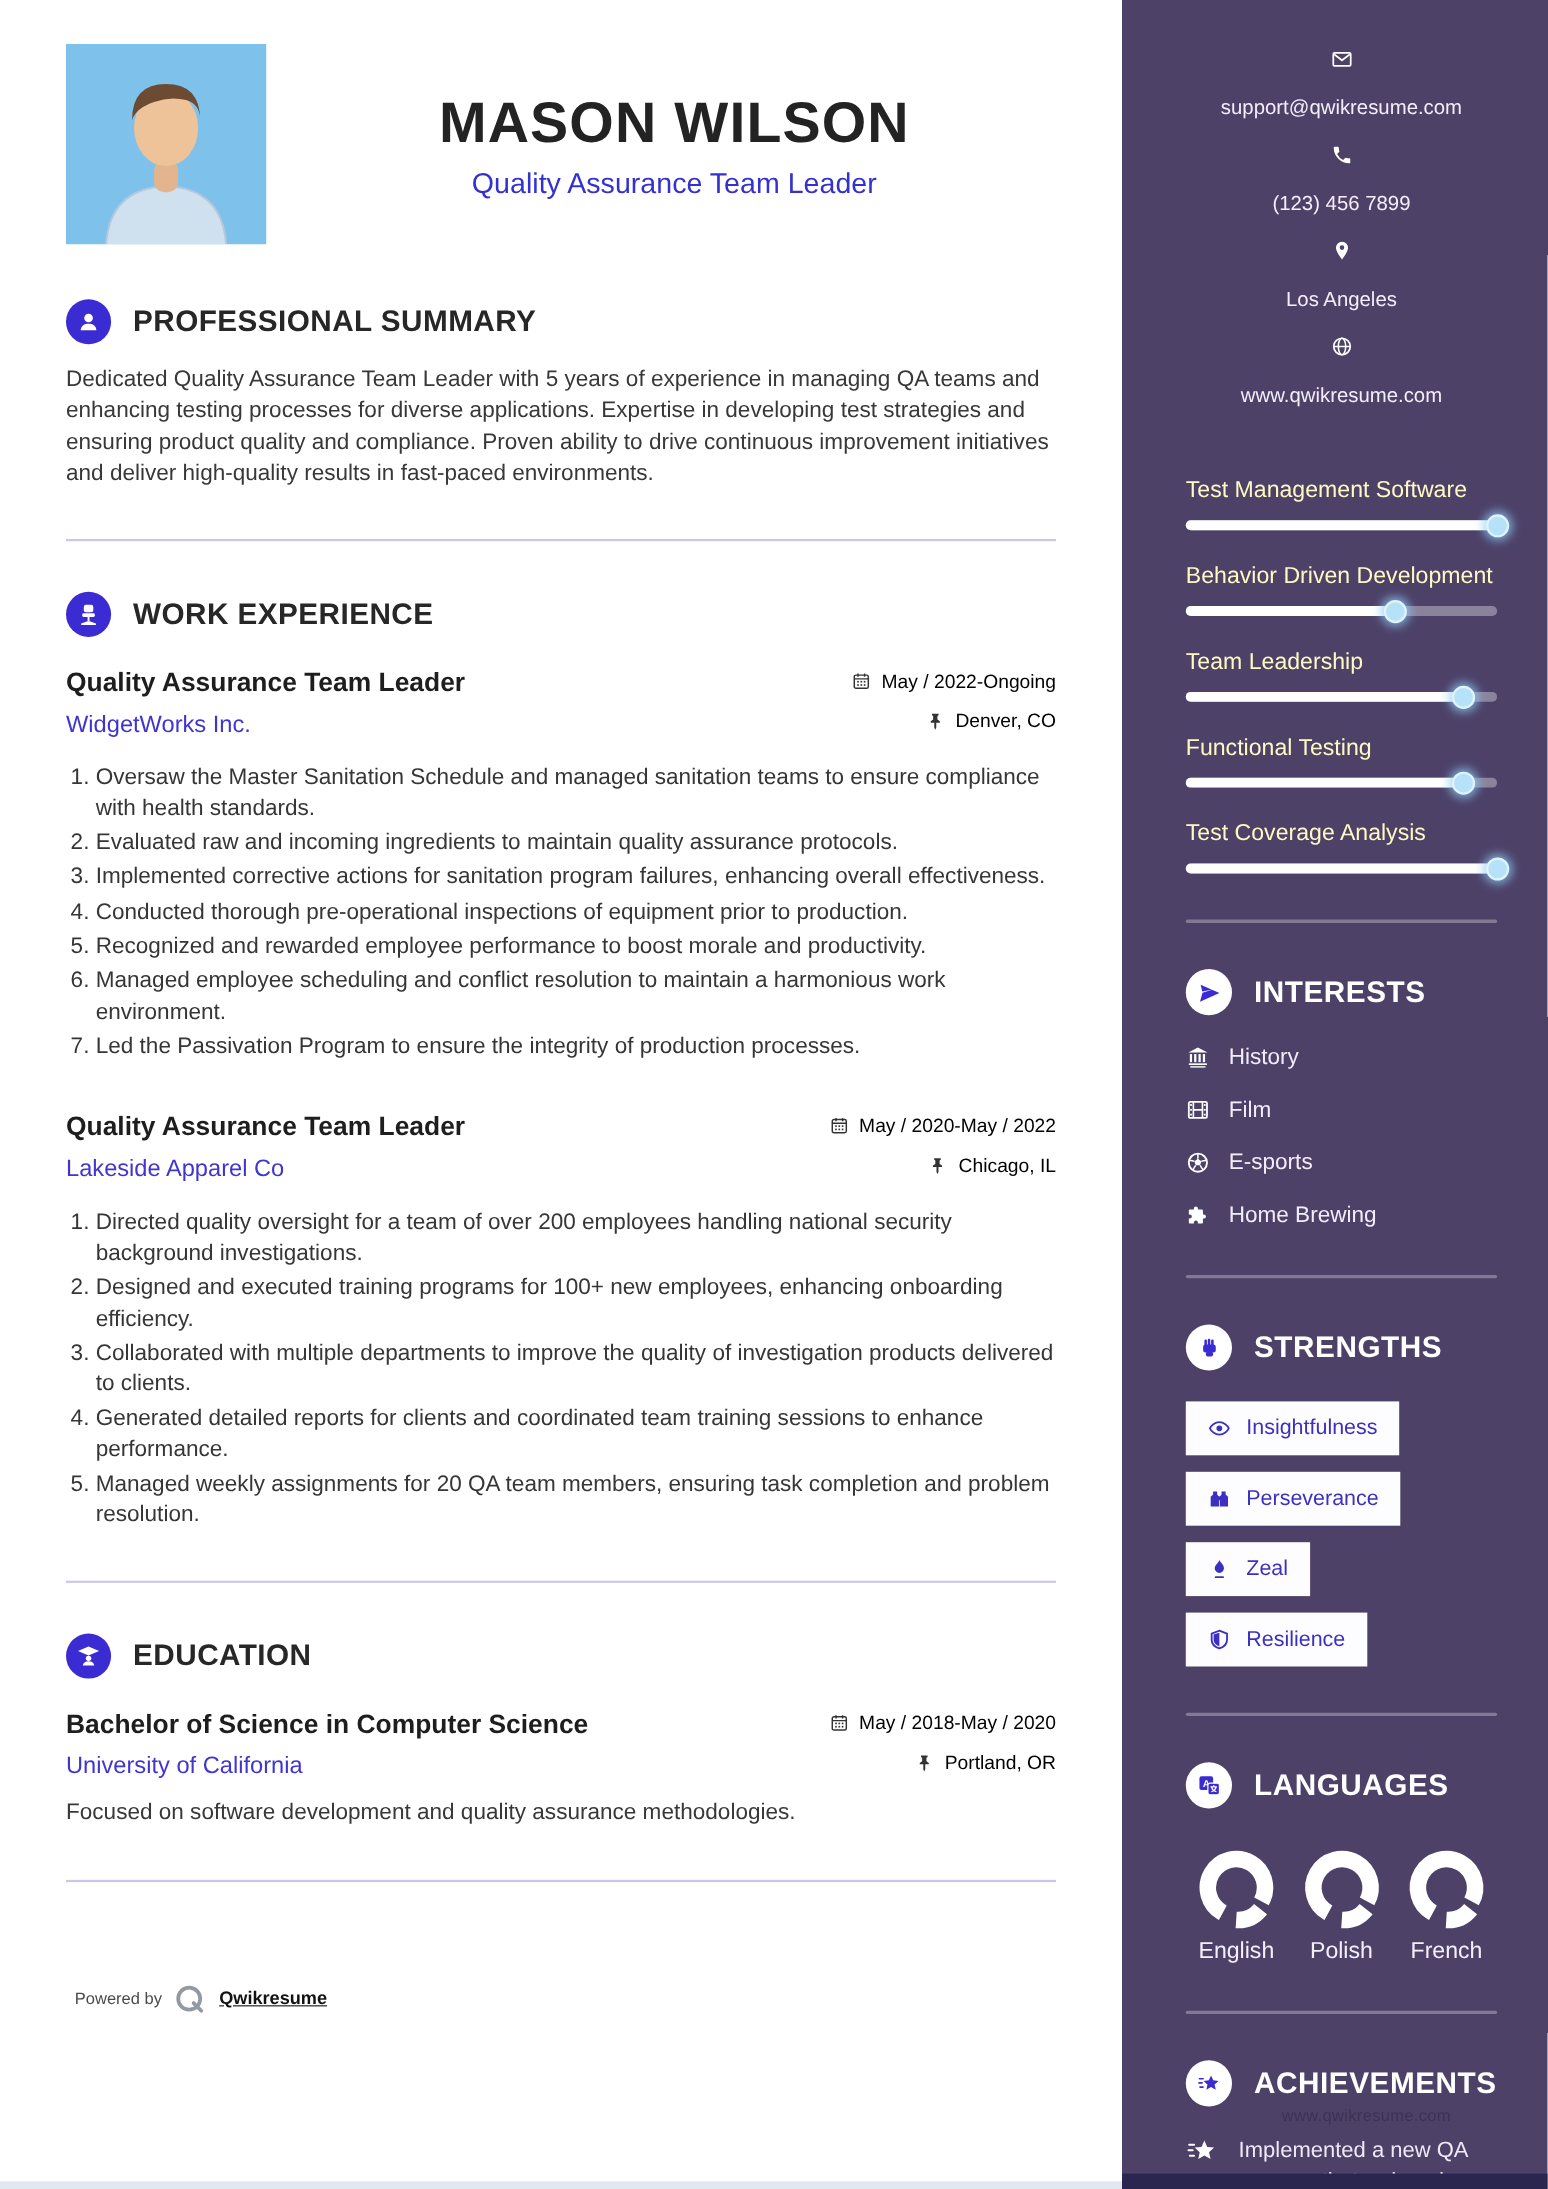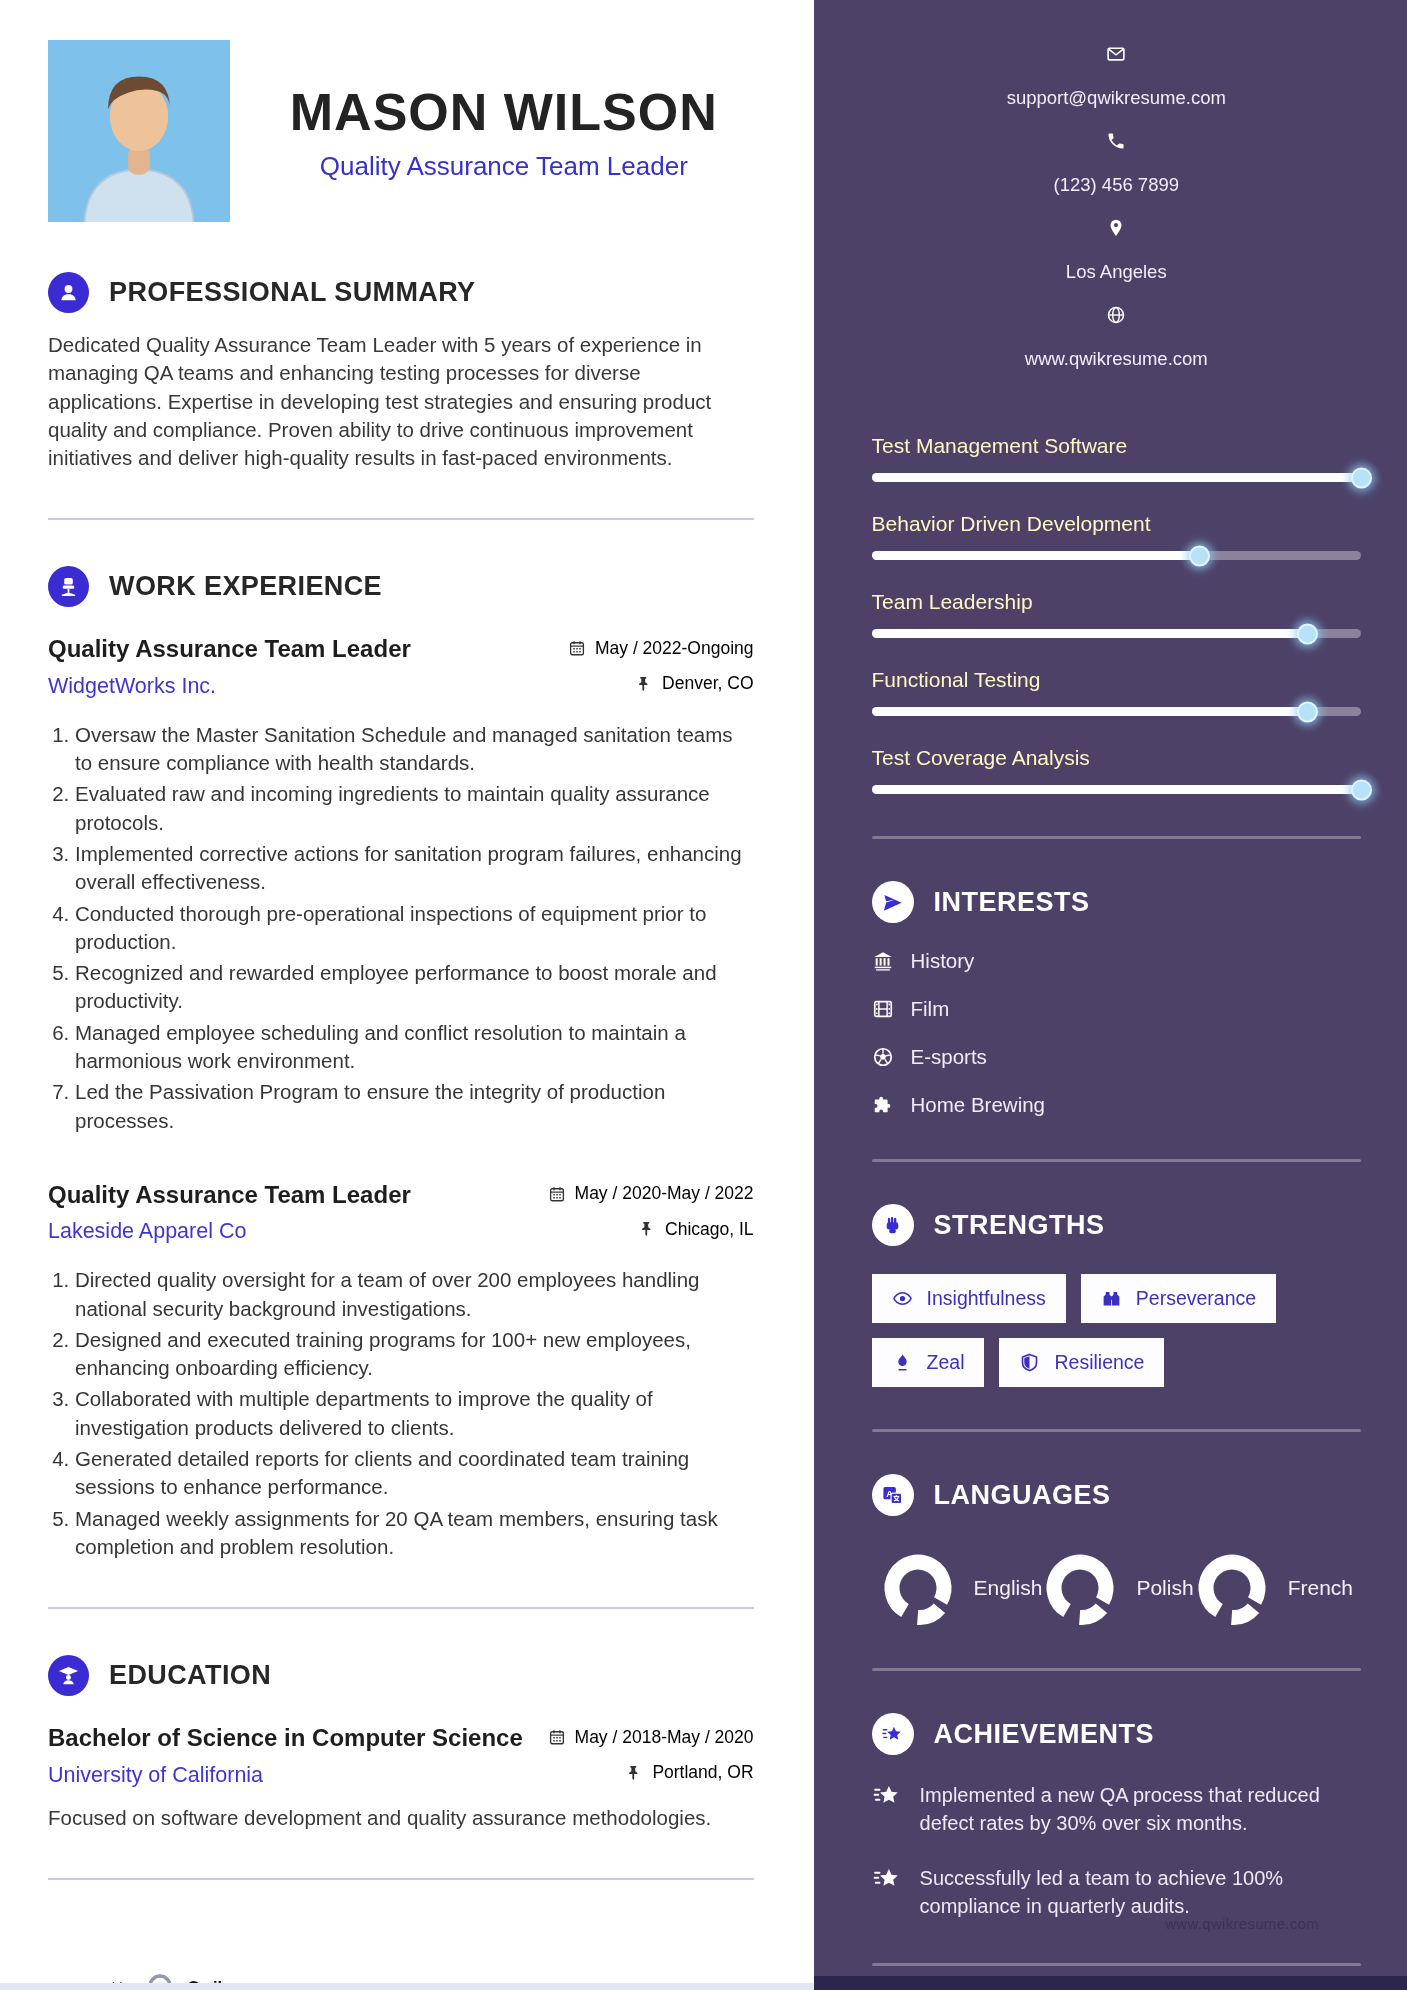--- a/index.html
+++ b/index.html
@@ -5,21 +5,21 @@
   * { margin:0; padding:0; box-sizing:border-box; }
   html,body { width:1407px; height:1990px; }
   body {
     font-family:"Liberation Sans", sans-serif;
     background:#fff; color:#333;
     display:flex; overflow:hidden; position:relative;
   }
   
   .main {
     width:1020px; height:100%; background:#ffffff;
-    padding:40px 60px 0 48px; position:relative;
+    padding:40px 60px 0 60px; position:relative;
   }
   .main::after{ content:""; position:absolute; left:0; right:0; bottom:0; height:7px; background:#e1e8f1; }
   .header-row { display:flex; gap:24px; }
   .photo {
     width:182px; height:182px; background:#7ec2ec; flex:0 0 auto; overflow:hidden;
   }
   .name-wrap { flex:1; text-align:center; padding-top:42px; }
   .name { font-size:52px; font-weight:800; letter-spacing:1px; color:#232323; }
   .subtitle { font-size:26px; color:#3431ce; margin-top:9px; font-weight:500; }
 
@@ -80,21 +80,21 @@
   .interests-grid { margin-top:26px; display:grid; grid-template-columns:1fr; row-gap:24px; column-gap:8px; }
   .interest { display:flex; align-items:center; gap:17px; font-size:20.5px; color:#f2edfa; }
   .interest svg { width:22px; height:22px; flex:0 0 auto; }
 
   .chips { margin-top:28px; display:flex; flex-wrap:wrap; gap:15px; }
   .chip { background:#fdfcfe; display:inline-flex; align-items:center; gap:14px;
     padding:13px 20px; font-size:19.5px; color:#3c30c0; font-weight:500; }
   .chip svg { width:21px; height:21px; }
 
   .langs { margin-top:34px; display:flex; justify-content:space-between; padding:0 8px; }
-  .lang { display:flex; flex-direction:row; align-items:center; gap:18px; }
+  .lang { display:flex; flex-direction:column; align-items:center; gap:8px; }
   .lang-label { font-size:21px; color:#f4f0fb; }
 
   .ach-item { display:flex; gap:18px; margin-top:26px; font-size:20px; line-height:1.42; color:#efe9f8; }
   .ach-item svg { width:30px; height:30px; flex:0 0 auto; margin-top:0; }
 
   .watermark { position:absolute; right:88px; bottom:58px; font-size:15px; color:#3b3354; letter-spacing:.3px; }
 </style>
 </head>
 <body>
 

